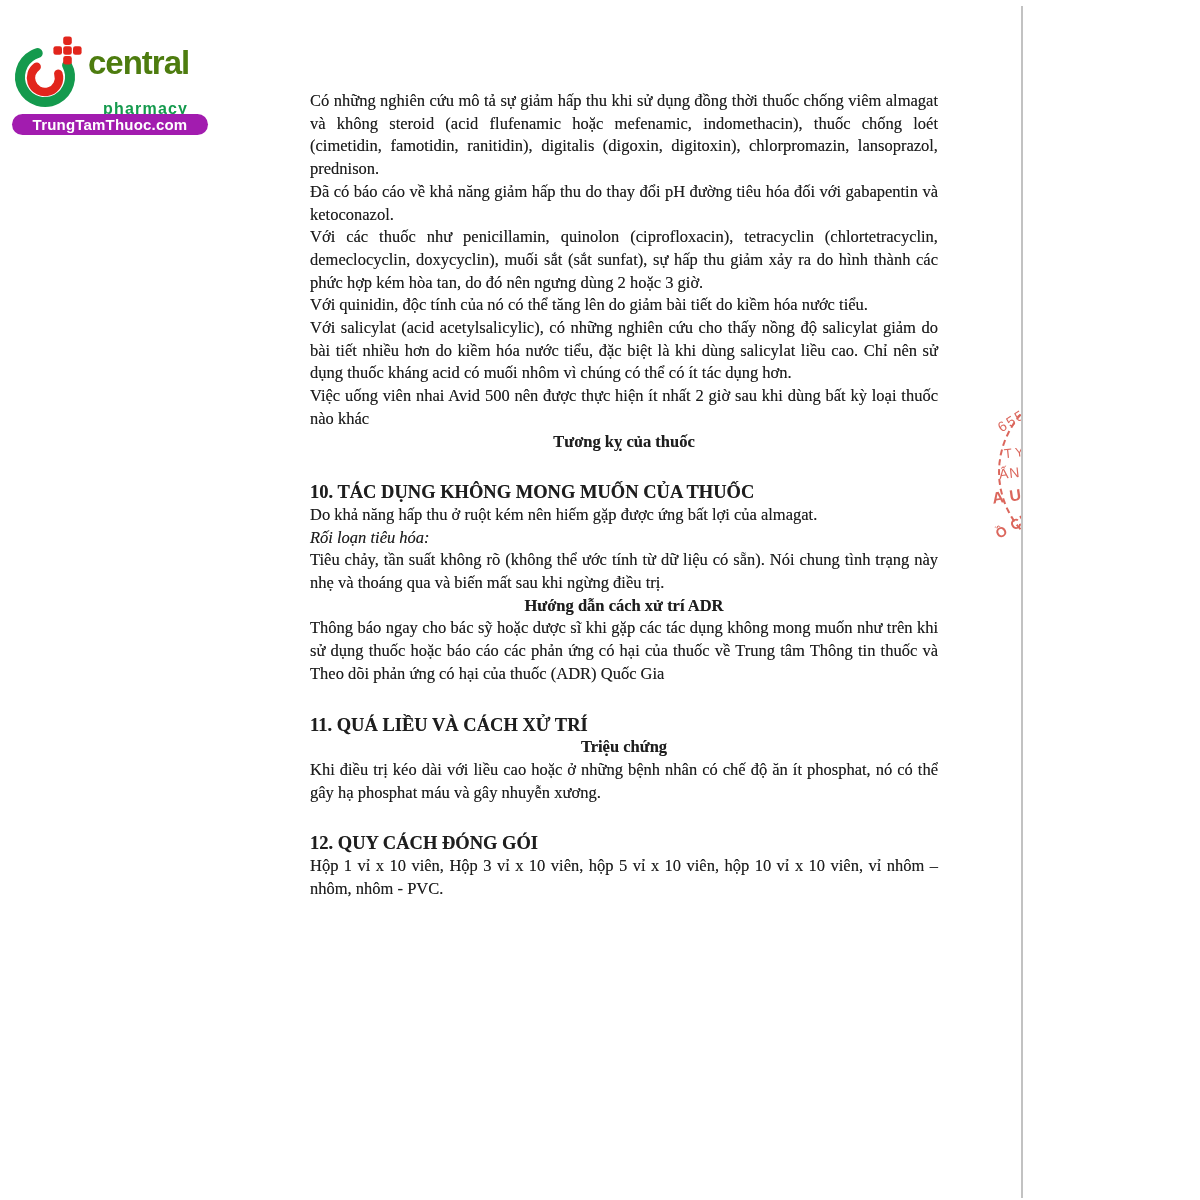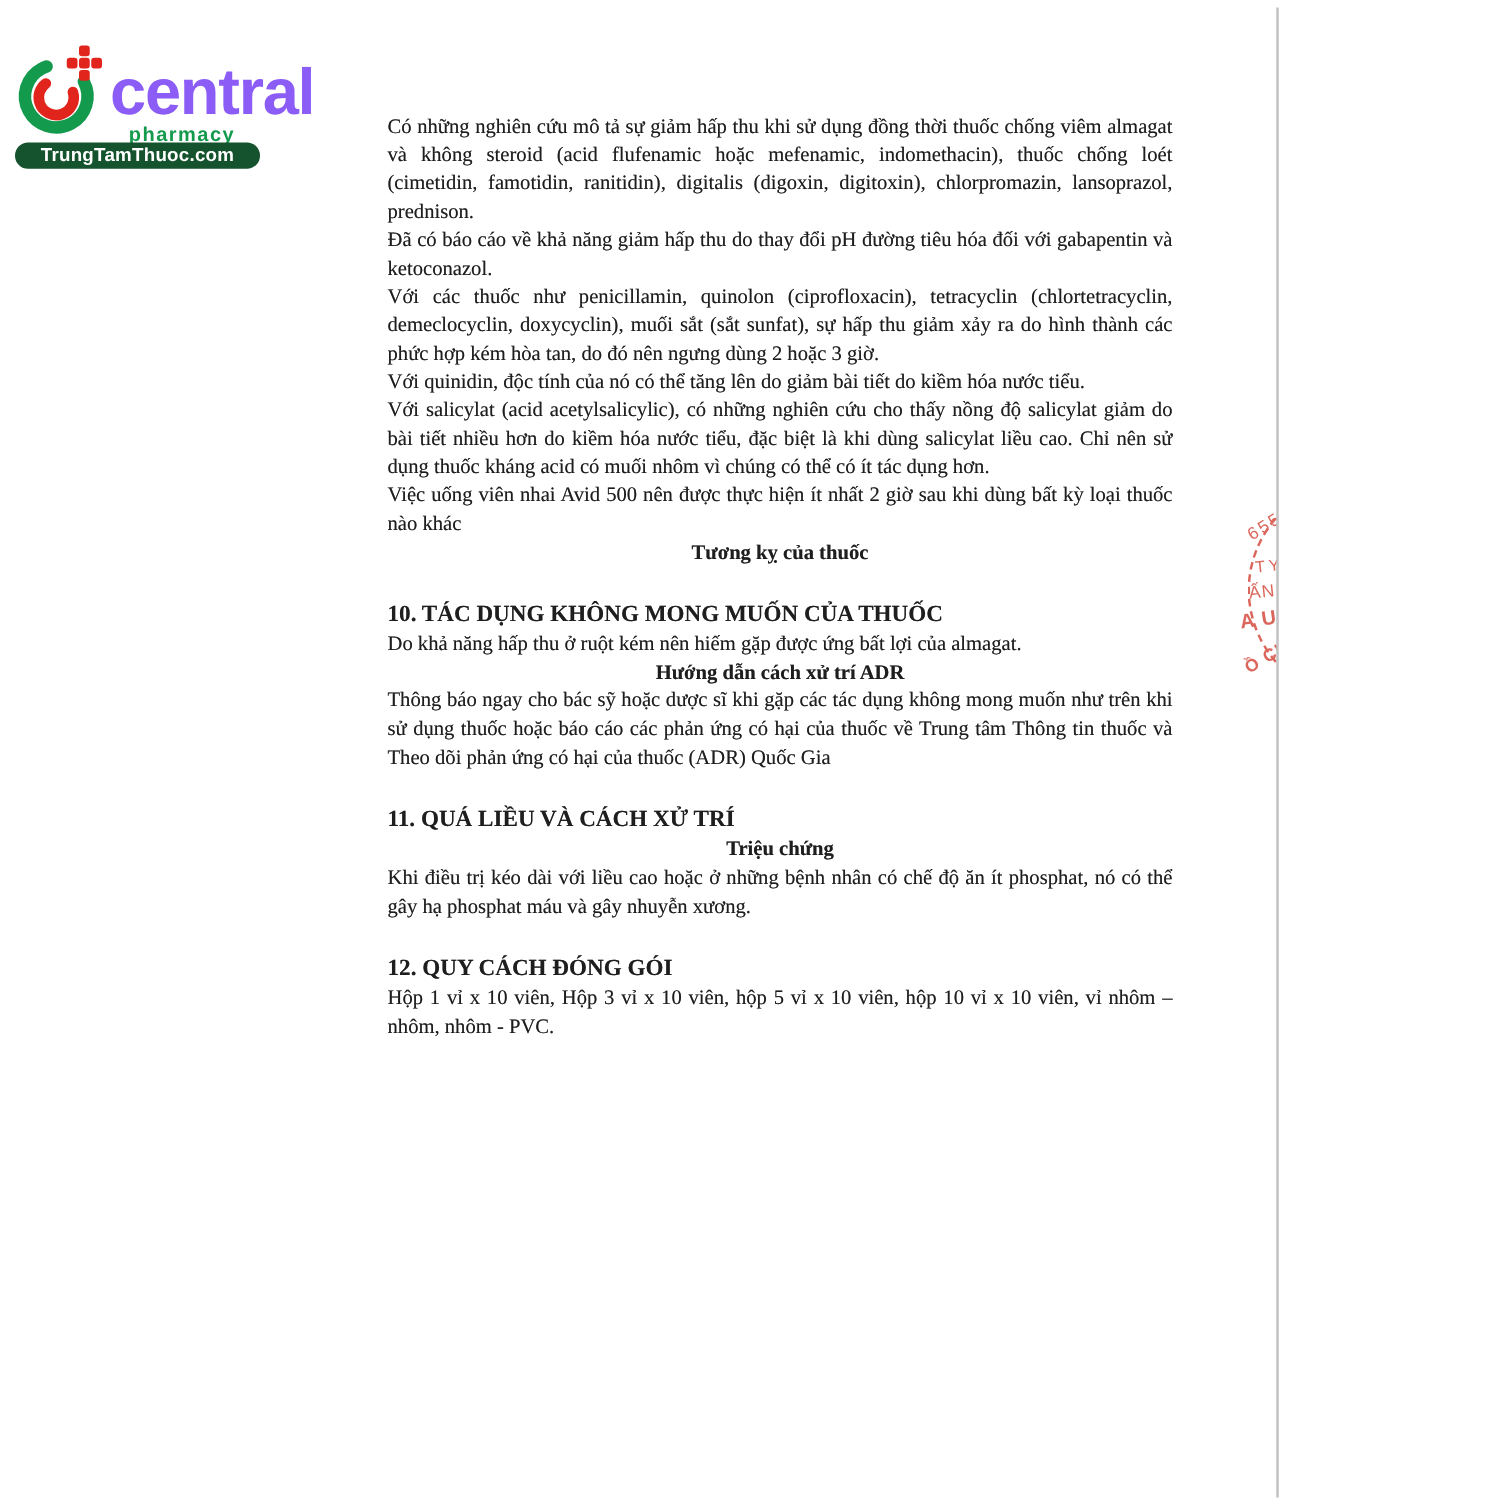--- a/index.html
+++ b/index.html
@@ -28,34 +28,34 @@
     text-align:left;
   }
   .doc .sub{font-weight:bold;text-align:center;}
   .doc .italic{font-style:italic;text-align:left;}
   
   .logo{position:absolute;left:12px;top:34px;width:210px;height:110px;}
   .logo-mark{position:absolute;left:0;top:2px;}
   .brand{
     position:absolute;left:76px;top:10px;
     font-family:"Liberation Sans",sans-serif;
-    font-weight:bold;font-size:52px;letter-spacing:-1px;
-    color:#8b5cf6;
+    font-weight:bold;font-size:33px;letter-spacing:-1px;
+    color:#4d7c0f;
   }
   .brand-sub{
     position:absolute;left:91px;top:54px;
     font-family:"Liberation Sans",sans-serif;
     font-weight:bold;font-size:16px;letter-spacing:1.2px;
     color:#149a4d;
     margin-top:12px;
   }
   .badge{
     position:absolute;left:0px;top:80px;
     width:196px;height:21px;
-    background:#14532d;border-radius:11px;
+    background:#a21caf;border-radius:11px;
     display:flex;align-items:center;justify-content:center;
     font-family:"Liberation Sans",sans-serif;
     font-weight:bold;font-size:15px;color:#ffffff;
     letter-spacing:.2px;
   }
   
   .stamp-clip{
     position:absolute;left:958px;top:376px;
     width:64px;height:190px;
     overflow:hidden;
@@ -107,20 +107,22 @@
   <div class="doc" id="doc">
       <div class="p">Có những nghiên cứu mô tả sự giảm hấp thu khi sử dụng đồng thời thuốc chống viêm almagat và không steroid (acid flufenamic hoặc mefenamic, indomethacin), thuốc chống loét (cimetidin, famotidin, ranitidin), digitalis (digoxin, digitoxin), chlorpromazin, lansoprazol, prednison.</div>
       <div class="p">Đã có báo cáo về khả năng giảm hấp thu do thay đổi pH đường tiêu hóa đối với gabapentin và ketoconazol.</div>
       <div class="p">Với các thuốc như penicillamin, quinolon (ciprofloxacin), tetracyclin (chlortetracyclin, demeclocyclin, doxycyclin), muối sắt (sắt sunfat), sự hấp thu giảm xảy ra do hình thành các phức hợp kém hòa tan, do đó nên ngưng dùng 2 hoặc 3 giờ.</div>
       <div class="p">Với quinidin, độc tính của nó có thể tăng lên do giảm bài tiết do kiềm hóa nước tiểu.</div>
       <div class="p">Với salicylat (acid acetylsalicylic), có những nghiên cứu cho thấy nồng độ salicylat giảm do bài tiết nhiều hơn do kiềm hóa nước tiểu, đặc biệt là khi dùng salicylat liều cao. Chỉ nên sử dụng thuốc kháng acid có muối nhôm vì chúng có thể có ít tác dụng hơn.</div>
       <div class="p">Việc uống viên nhai Avid 500 nên được thực hiện ít nhất 2 giờ sau khi dùng bất kỳ loại thuốc nào khác</div>
       <div class="sub">Tương kỵ của thuốc</div>
       <div class="heading">10. TÁC DỤNG KHÔNG MONG MUỐN CỦA THUỐC</div>
       <div class="p">Do khả năng hấp thu ở ruột kém nên hiếm gặp được ứng bất lợi của almagat.</div>
+      <div class="italic">Rối loạn tiêu hóa:</div>
+      <div class="p">Tiêu chảy, tần suất không rõ (không thể ước tính từ dữ liệu có sẵn). Nói chung tình trạng này nhẹ và thoáng qua và biến mất sau khi ngừng điều trị.</div>
       <div class="sub">Hướng dẫn cách xử trí ADR</div>
       <div class="p">Thông báo ngay cho bác sỹ hoặc dược sĩ khi gặp các tác dụng không mong muốn như trên khi sử dụng thuốc hoặc báo cáo các phản ứng có hại của thuốc về Trung tâm Thông tin thuốc và Theo dõi phản ứng có hại của thuốc (ADR) Quốc Gia</div>
       <div class="heading">11. QUÁ LIỀU VÀ CÁCH XỬ TRÍ</div>
       <div class="sub">Triệu chứng</div>
       <div class="p">Khi điều trị kéo dài với liều cao hoặc ở những bệnh nhân có chế độ ăn ít phosphat, nó có thể gây hạ phosphat máu và gây nhuyễn xương.</div>
       <div class="heading">12. QUY CÁCH ĐÓNG GÓI</div>
       <div class="p">Hộp 1 vỉ x 10 viên, Hộp 3 vỉ x 10 viên, hộp 5 vỉ x 10 viên, hộp 10 vỉ x 10 viên, vỉ nhôm – nhôm, nhôm - PVC.</div>
     </div>
 
   <div class="stamp-clip" id="stamp">

